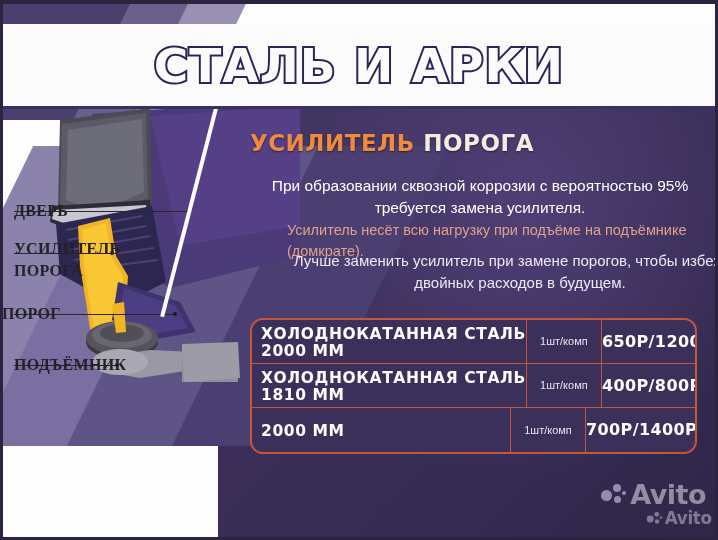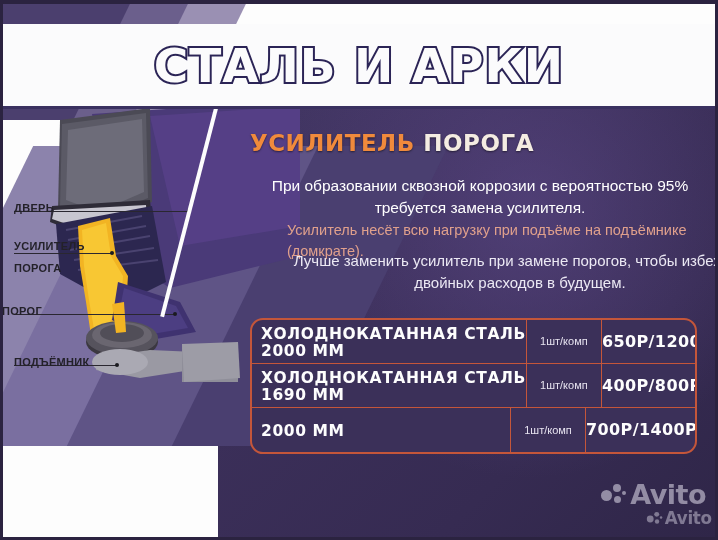--- a/index.html
+++ b/index.html
@@ -61,22 +61,22 @@
   .illus{position:absolute;left:0;top:106px;width:300px;height:300px;z-index:10;}
 
   
   .band{position:absolute;height:300px;transform:skewX(-26deg);}
   .bd1{left:-40px;bottom:-40px;width:95px;background:#8c83ac;}
   .bd2{left:50px;bottom:-40px;width:95px;background:#7a6fa0;}
   .bd3{left:140px;bottom:-40px;width:110px;background:#5f5486;}
   .bd4{left:245px;bottom:-40px;width:130px;background:#4a3f70;}
 
   
-  .callout{position:absolute;z-index:22;font-family:Liberation Sans, sans-serif;
-    font-weight:bold;font-size:11px;color:#232129;letter-spacing:.3px;white-space:nowrap;}
+  .callout{position:absolute;z-index:22;font-family:Liberation Serif, serif;
+    font-weight:bold;font-size:16px;color:#232129;letter-spacing:.3px;white-space:nowrap;}
   .lead{position:absolute;z-index:21;height:1px;background:#2a2730;}
   .dot{position:absolute;z-index:23;width:4px;height:4px;border-radius:50%;background:#1b1a20;}
 
   
   .headline{
     position:absolute;left:250px;top:130px;width:460px;z-index:20;
     font-family:"DejaVu Sans", sans-serif;font-weight:bold;font-size:23px;letter-spacing:.5px;
     white-space:nowrap;
   }
   .headline .w1{color:#f08a3c;text-shadow:0 1px 2px rgba(0,0,0,.5);}
@@ -216,21 +216,21 @@
         <span class="l1">ХОЛОДНОКАТАННАЯ СТАЛЬ</span>
         <span class="l2">2000 ММ</span>
       </div>
       <div class="c-qty">1шт/комп</div>
       <div class="c-price">650Р/1200Р</div>
     </div>
 
     <div class="trow">
       <div class="c-name">
         <span class="l1">ХОЛОДНОКАТАННАЯ СТАЛЬ</span>
-        <span class="l2">1690 ММ</span>
+        <span class="l2">1810 ММ</span>
       </div>
       <div class="c-qty">1шт/комп</div>
       <div class="c-price">400Р/800Р</div>
     </div>
 
     <div class="trow">
       <div class="c-name">
         <span class="l2">2000 ММ</span>
       </div>
       <div class="c-qty">1шт/комп</div>

